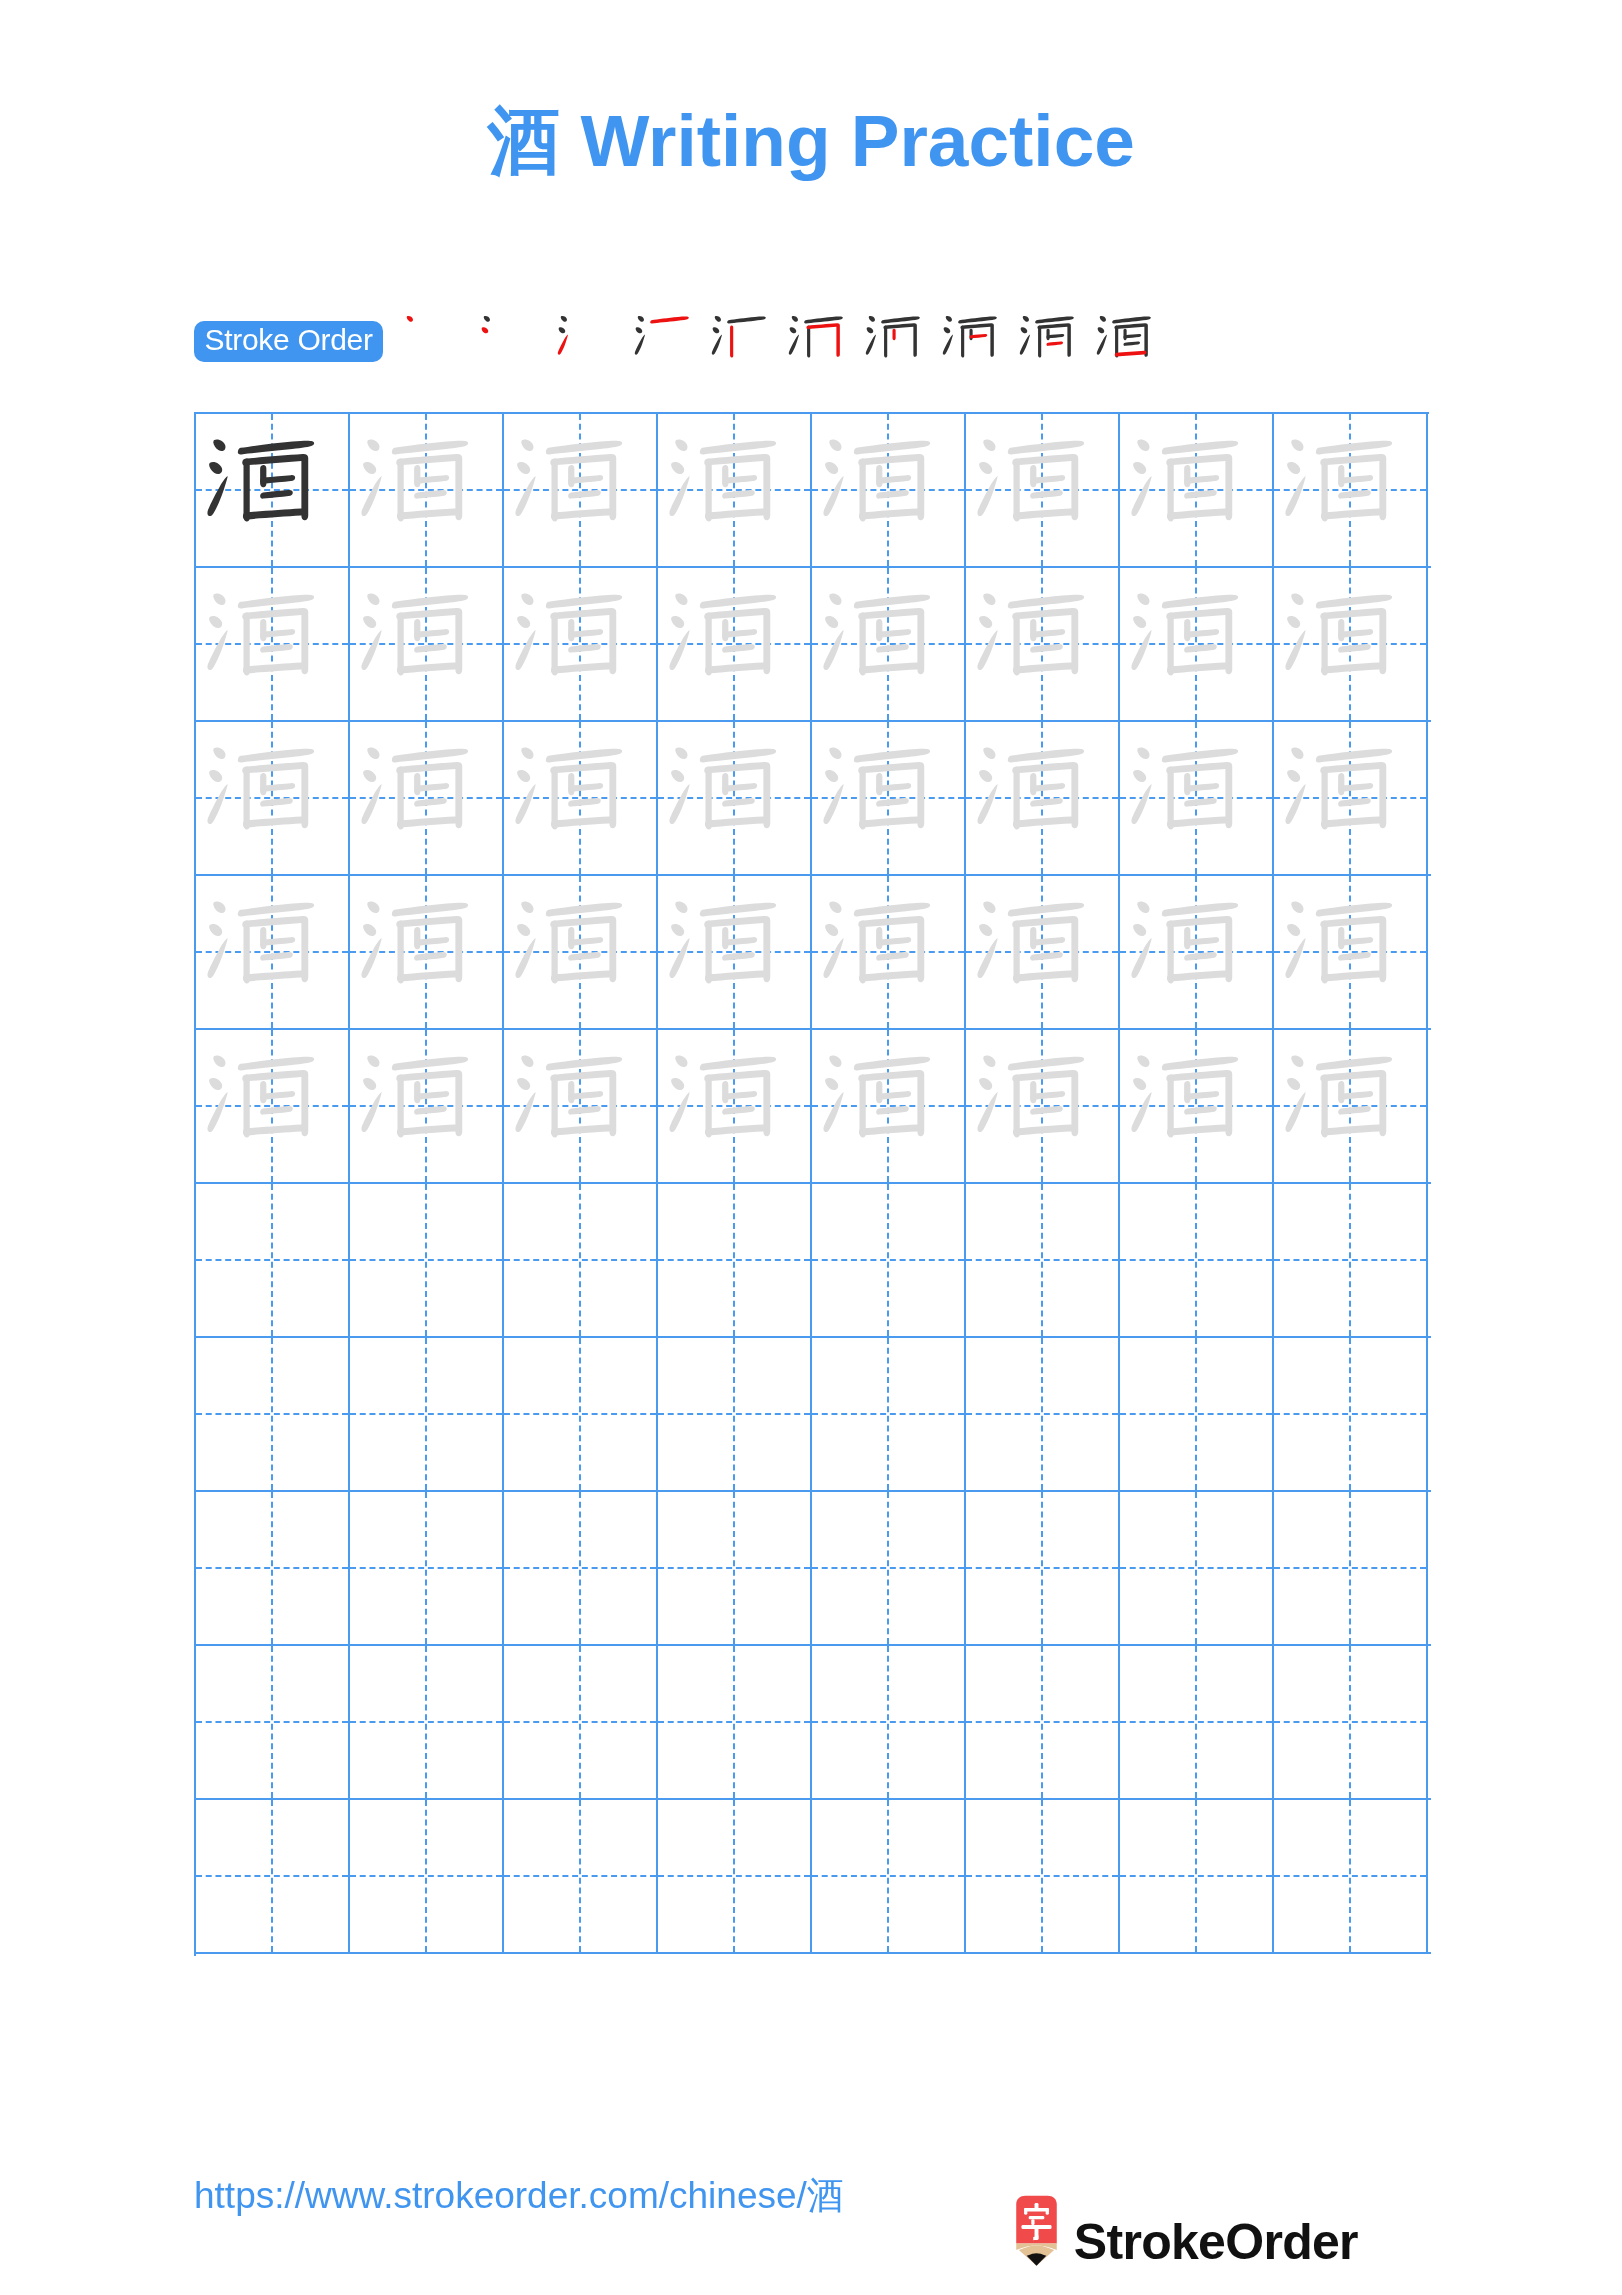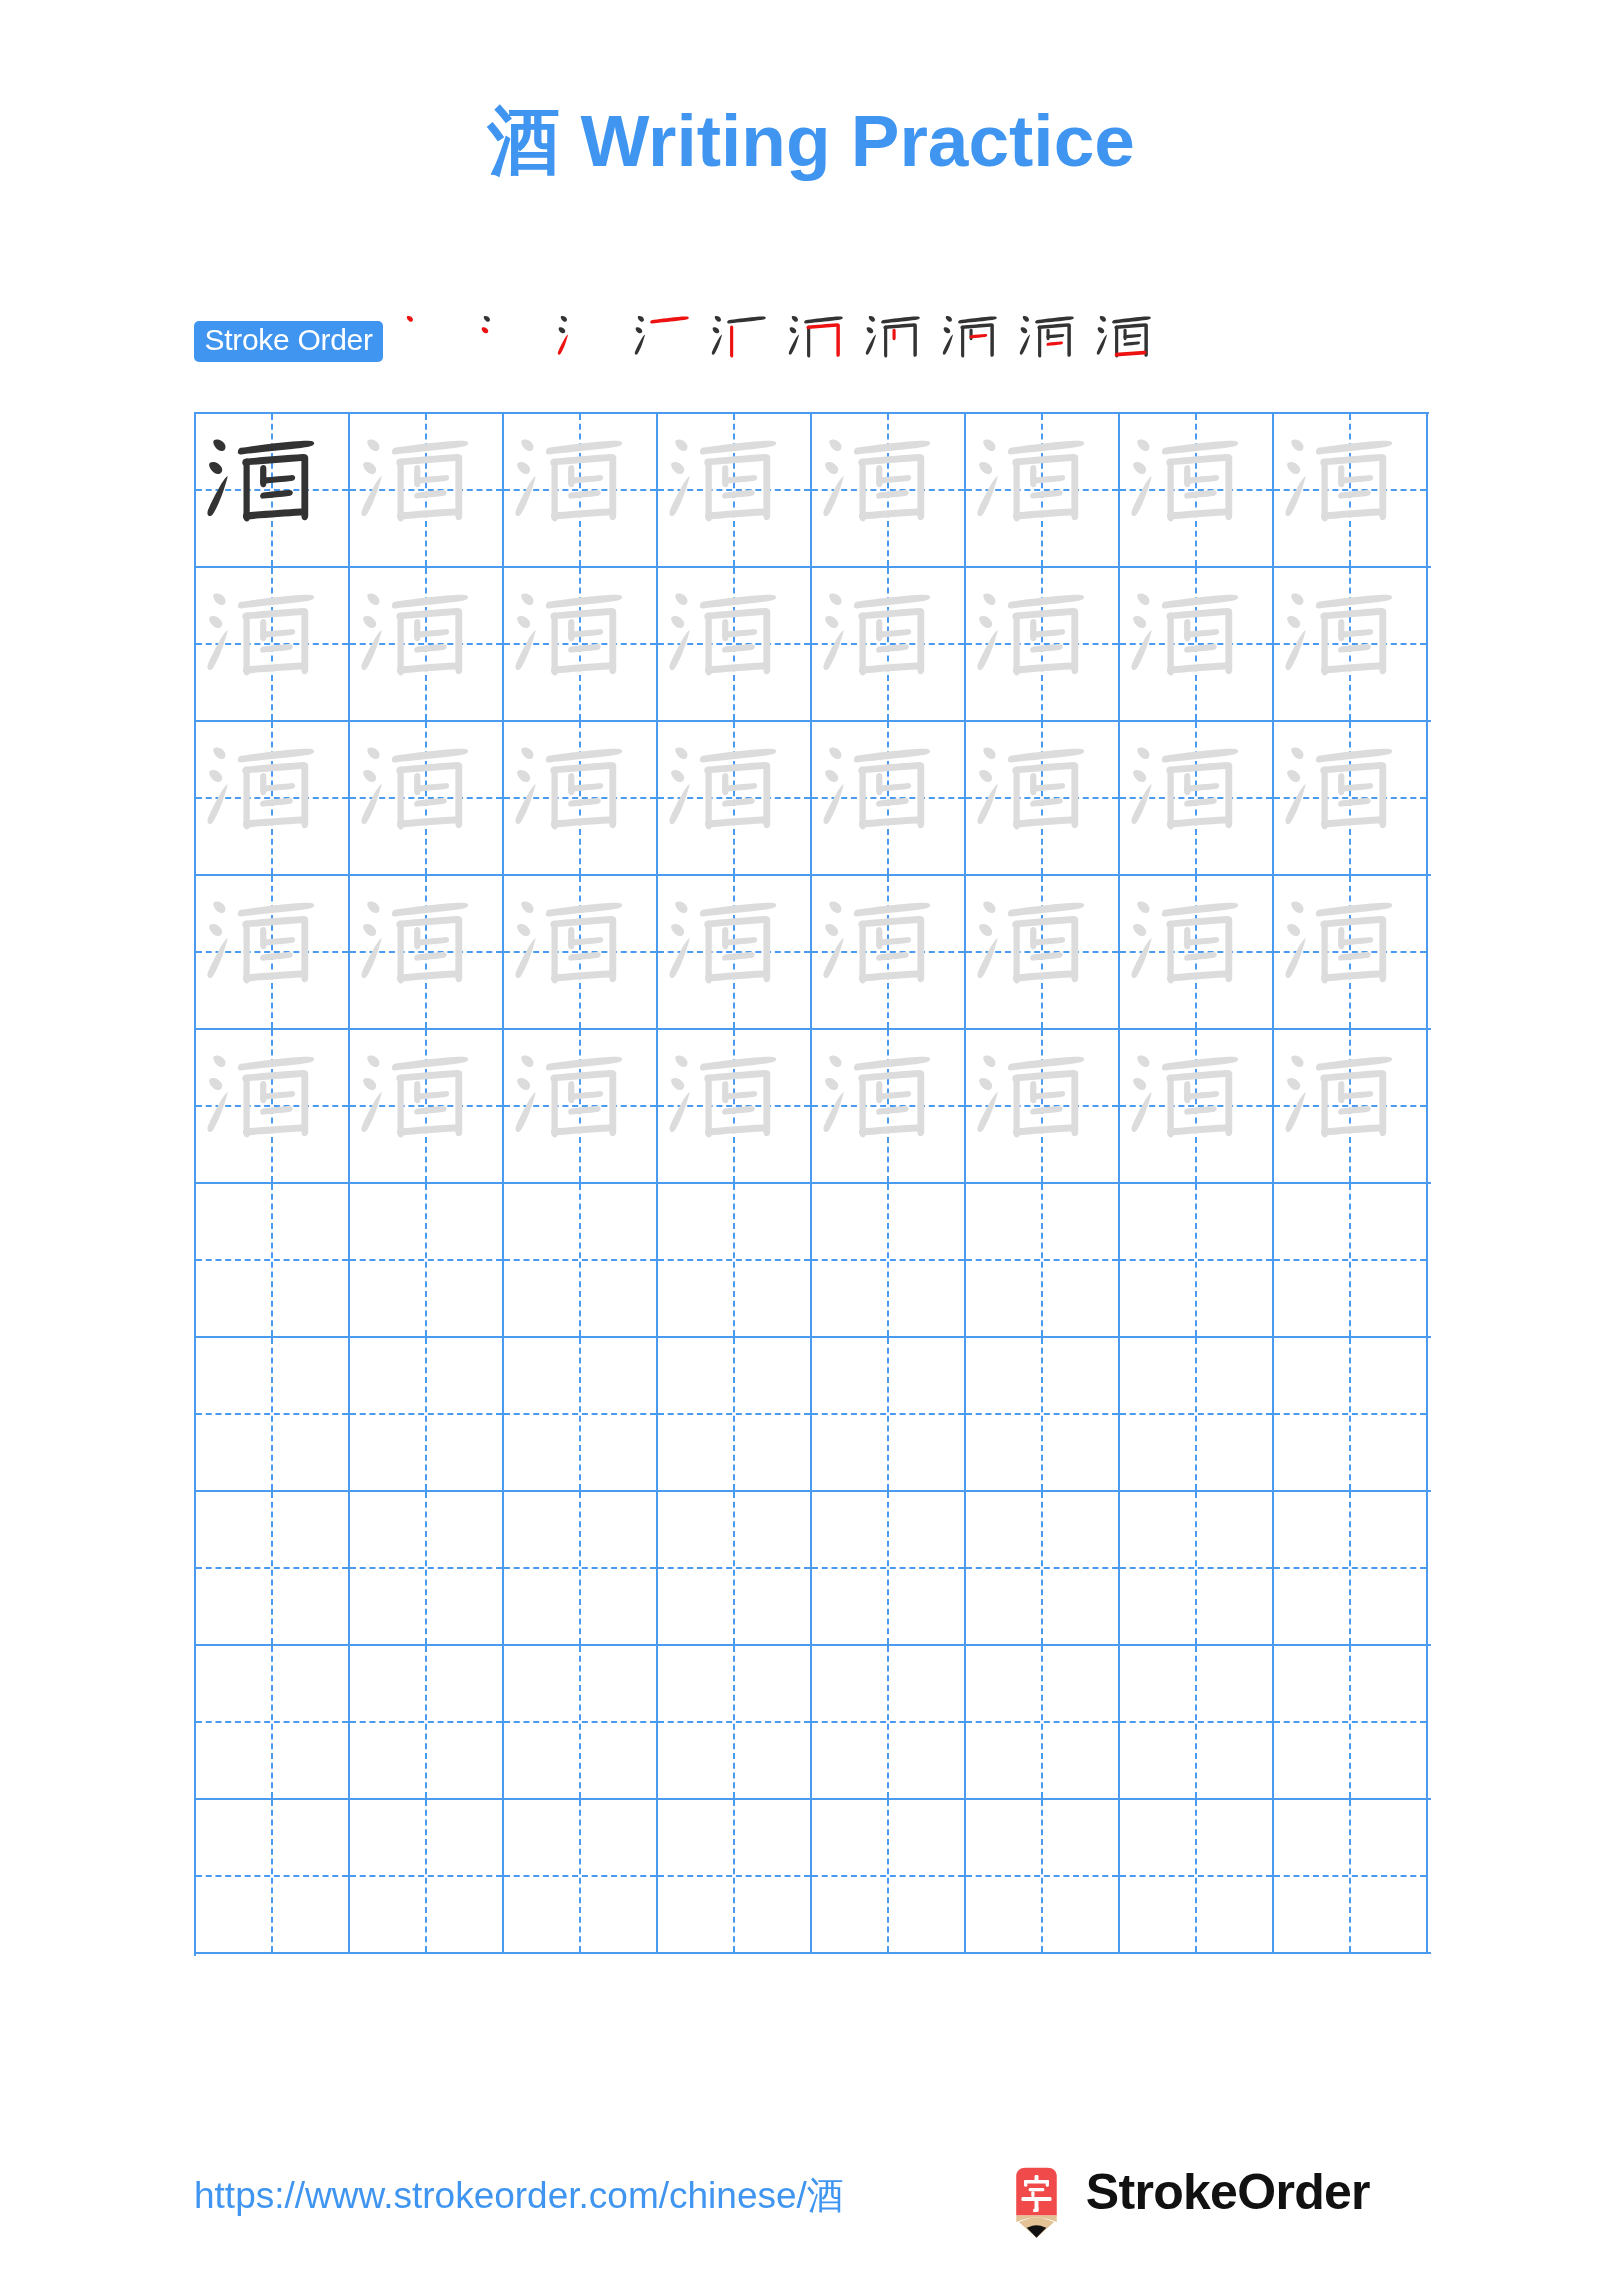--- a/index.html
+++ b/index.html
@@ -37,21 +37,21 @@
     height: 79px;
     display: flex;
     align-items: center;
   }
   .stroke-order-badge {
     background: #3f95ef;
     color: #ffffff;
     font-size: 30px;
     font-weight: 400;
     padding: 3.9px 10.5px 6.5px 10.5px;
-    border-radius: 5px;
+    border-radius: 10px;
     line-height: 1;
     white-space: nowrap;
     letter-spacing: -0.3px;
   }
   .stroke-steps {
     display: flex;
     align-items: center;
     margin-left: 14.4px;
   }
   .stroke-step {
@@ -144,25 +144,24 @@
     position: absolute;
     left: 194px;
     top: 11.8px;
     font-size: 37px;
     color: #3f95ef;
     white-space: nowrap;
   }
   .footer-logo {
     position: absolute;
     left: 1011px;
-    top: 8px;
+    top: 16px;
     display: flex;
-    align-items: flex-start;
+    align-items: flex-end;
     height: 92px;
-    gap: 12px;
   }
   .logo-mark {
     width: 51px;
     height: 72px;
     flex: 0 0 auto;
     margin-right: 11.8px;
   }
   .logo-mark svg { display: block; width: 51px; height: 72px; }
   .logo-text {
     font-size: 50px;

